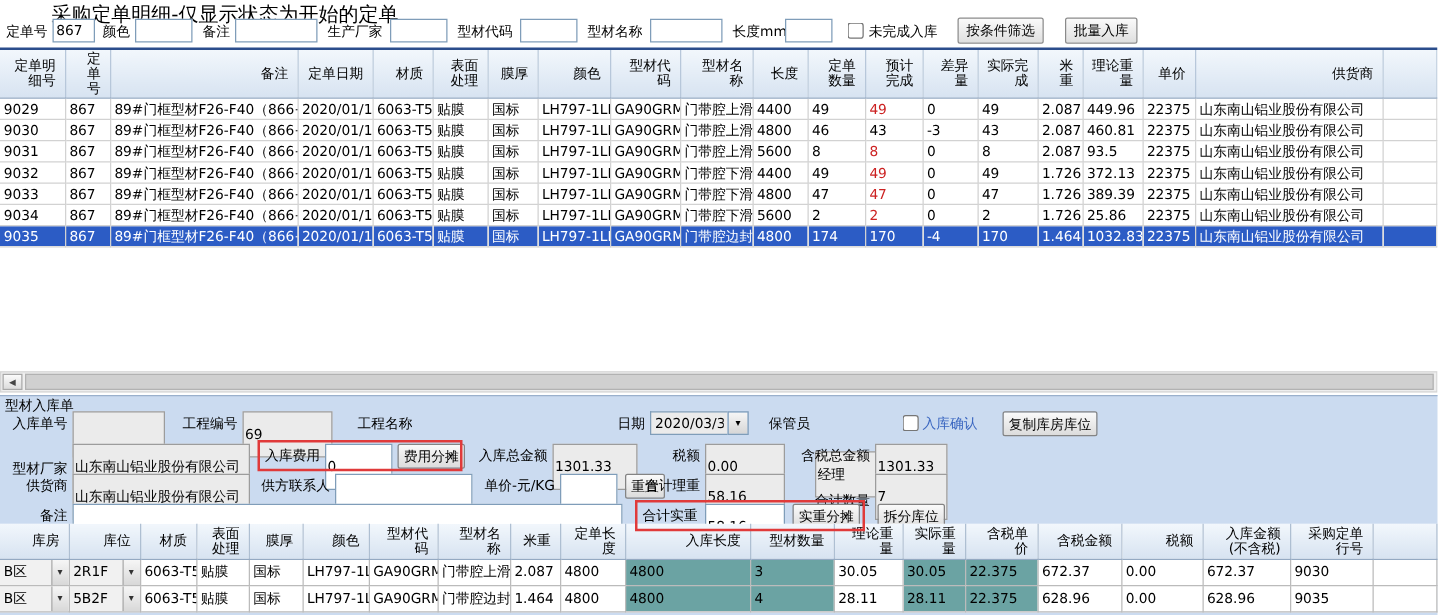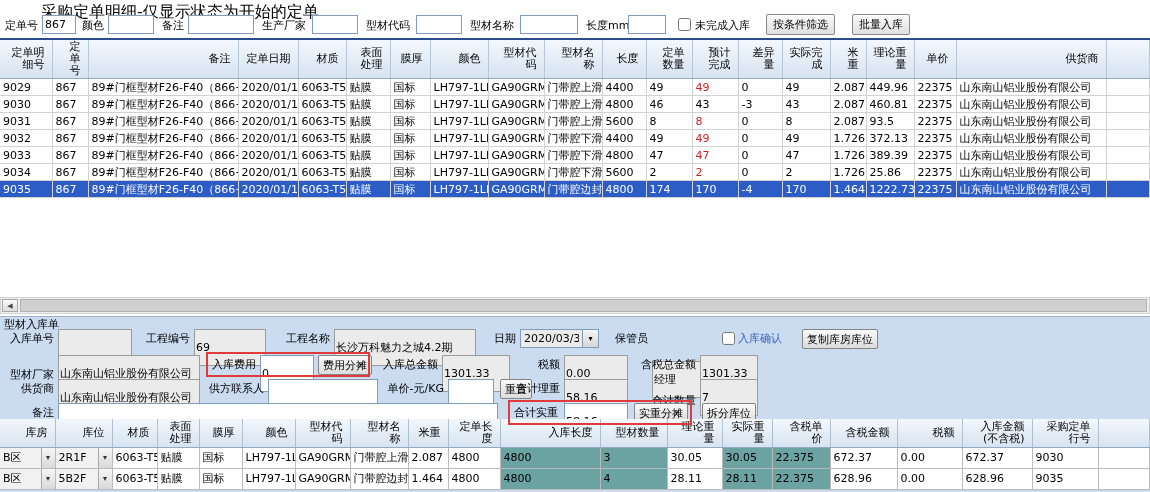--- a/index.html
+++ b/index.html
@@ -290,21 +290,21 @@
           <td>国标</td>
           <td>LH797-1LL0</td>
           <td>GA90GRM05</td>
           <td>门带腔边封</td>
           <td>4800</td>
           <td>174</td>
           <td>170</td>
           <td>-4</td>
           <td>170</td>
           <td>1.464</td>
-          <td>1222.73</td>
+          <td>1032.83</td>
           <td>22375</td>
           <td>山东南山铝业股份有限公司</td>
           <td></td>
         </tr>
       </tbody>
     </table>
 
   <div class="hscroll">
     <div class="sbtn">◀</div>
     <div class="sthumb"></div>
@@ -312,21 +312,20 @@
 </div>
 
 <div id="bottom-panel">
   <div class="sec-title">型材入库单</div>
 
   <span class="flabel" style="left:6px;top:12px;width:48px">入库单号</span>
   <input class="finp ro" style="left: 58px; top: 12px; width: 74px;" value="">
   <span class="flabel" style="left:142px;top:12px;width:48px">工程编号</span>
   <input class="finp ro" style="left: 194px; top: 12px; width: 72px;" value="69">
   <span class="flabel" style="left:282px;top:12px;width:48px">工程名称</span>
-  <input class="finp ro" style="left: 334px; top: 12px; width: 142px;" value="长沙万科魅力之城4.2期">
   <span class="flabel" style="left:490px;top:12px;width:26px">日期</span>
   <div class="datewrap" style="left:520px;top:12px">
     <input value="2020/03/31" style="">
     <div class="dbtn">▾</div>
   </div>
   <span class="flabel" style="left:608px;top:12px;width:40px">保管员</span>
   <input class="finp ro" style="left: 652px; top: 12px; width: 56px; margin-top: 32px;" value="经理">
   <input type="checkbox" class="chk" style="left: 722px; top: 15px; position: absolute;">
   <span class="flabel blue-label" style="left:738px;top:12px;text-align:left">入库确认</span>
   <button class="fbtn" style="left:802px;top:12px">复制库房库位</button>

